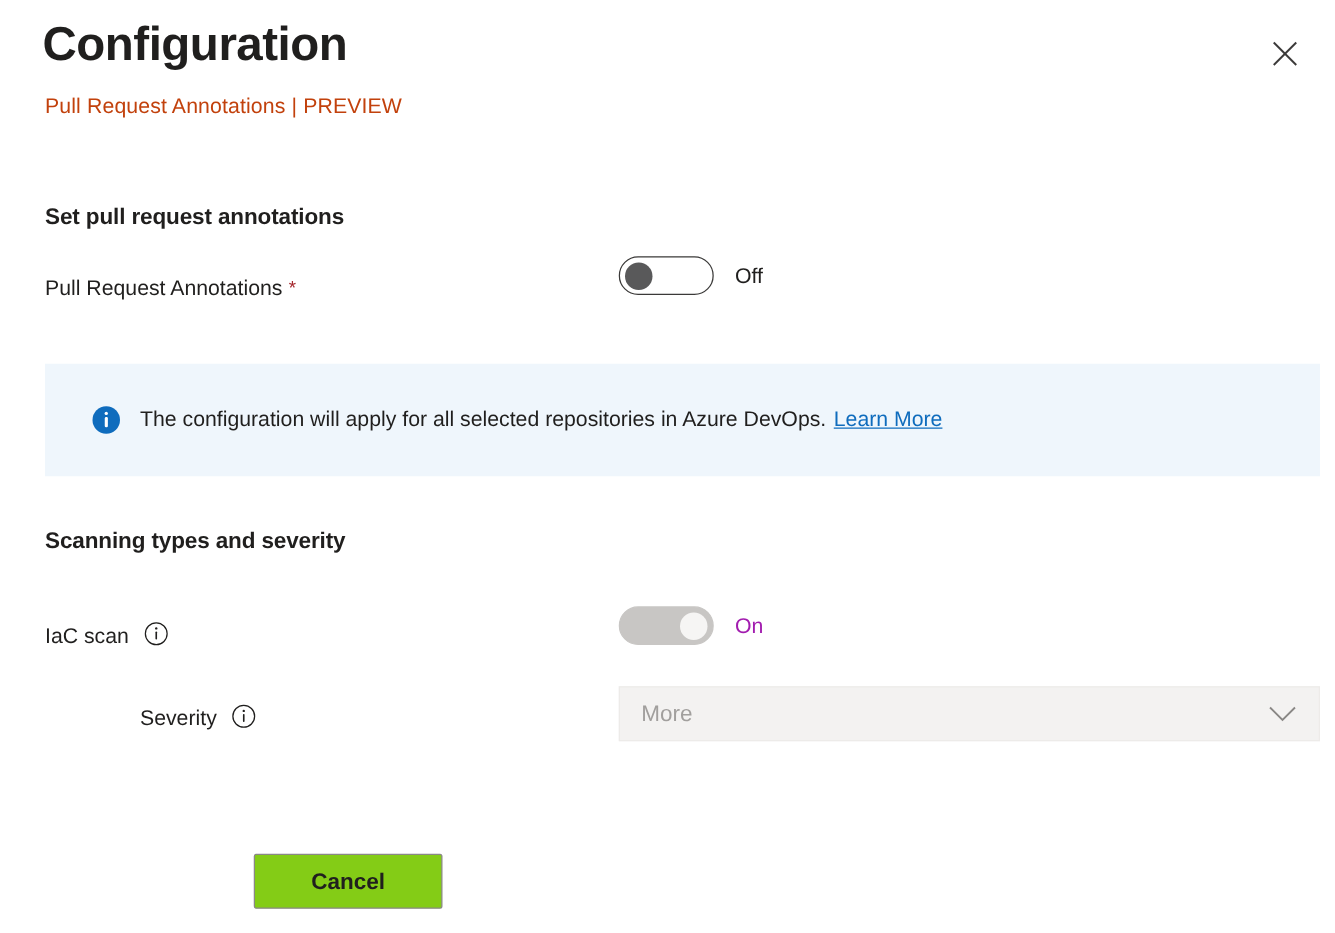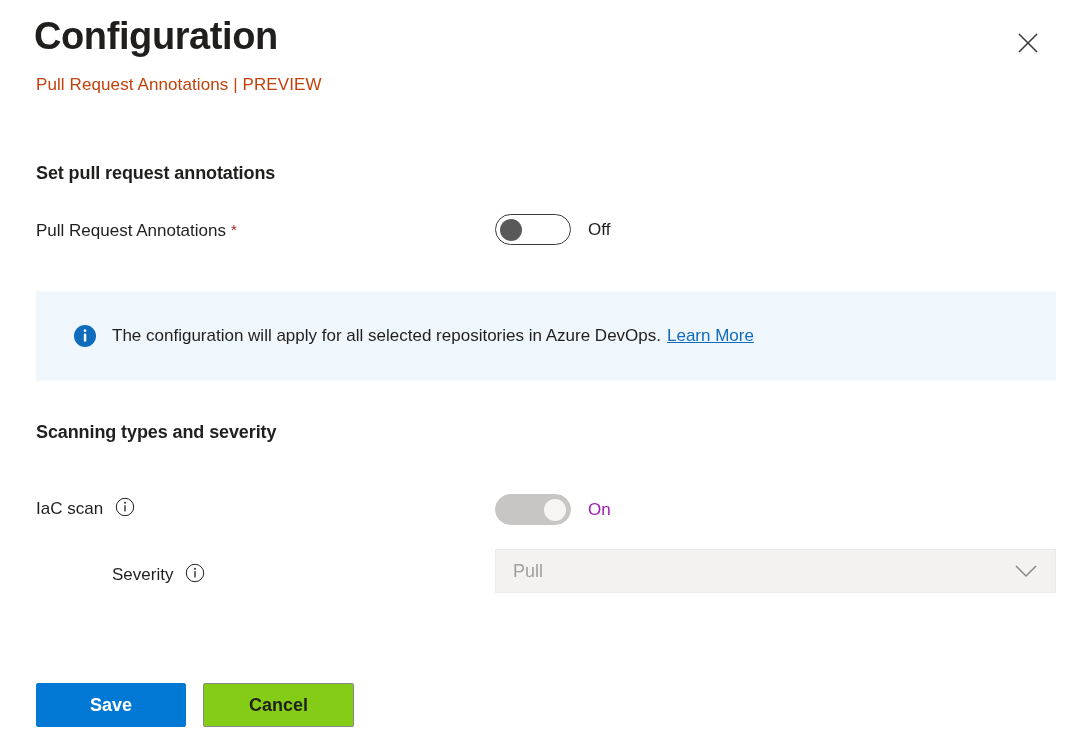--- a/index.html
+++ b/index.html
@@ -95,21 +95,20 @@
     margin-left: 12px;
     cursor: pointer;
   }
   .info-icon svg { display: block; }
 
   
   .toggle-row {
     position: absolute;
     display: flex;
     align-items: center;
-    margin-top: 9px;
   }
   #toggle-row-pr  { left: 495px; top: 205px; }
   #toggle-row-iac { left: 495px; top: 485px; }
 
   .toggle {
     width: 76px;
     height: 31px;
     border-radius: 16px;
     position: relative;
     box-sizing: border-box;
@@ -310,24 +309,23 @@
     <span>Severity</span><span class="info-icon">
       <svg width="20" height="20" viewBox="0 0 20 20">
         <circle cx="10" cy="10" r="8.7" fill="none" stroke="#201f1e" stroke-width="1"></circle>
         <circle cx="10" cy="5.7" r="0.95" fill="#201f1e"></circle>
         <rect x="9.35" y="8.1" width="1.3" height="6.4" rx="0.6" fill="#201f1e"></rect>
       </svg>
     </span>
   </div>
 
   <div class="dropdown">
-    <span class="dropdown-value">Pull</span>
+    <span class="dropdown-value">More</span>
     <span class="dropdown-chevron">
       <svg width="24" height="14" viewBox="0 0 24 14">
         <polyline points="2,2 12,12 22,2" fill="none" stroke="#8a8886" stroke-width="1.5"></polyline>
       </svg>
     </span>
   </div>
 
-  <button class="btn" id="btn-save">Save</button>
   <button class="btn" id="btn-cancel">Cancel</button>
 
 </div>
 
 </body></html>

